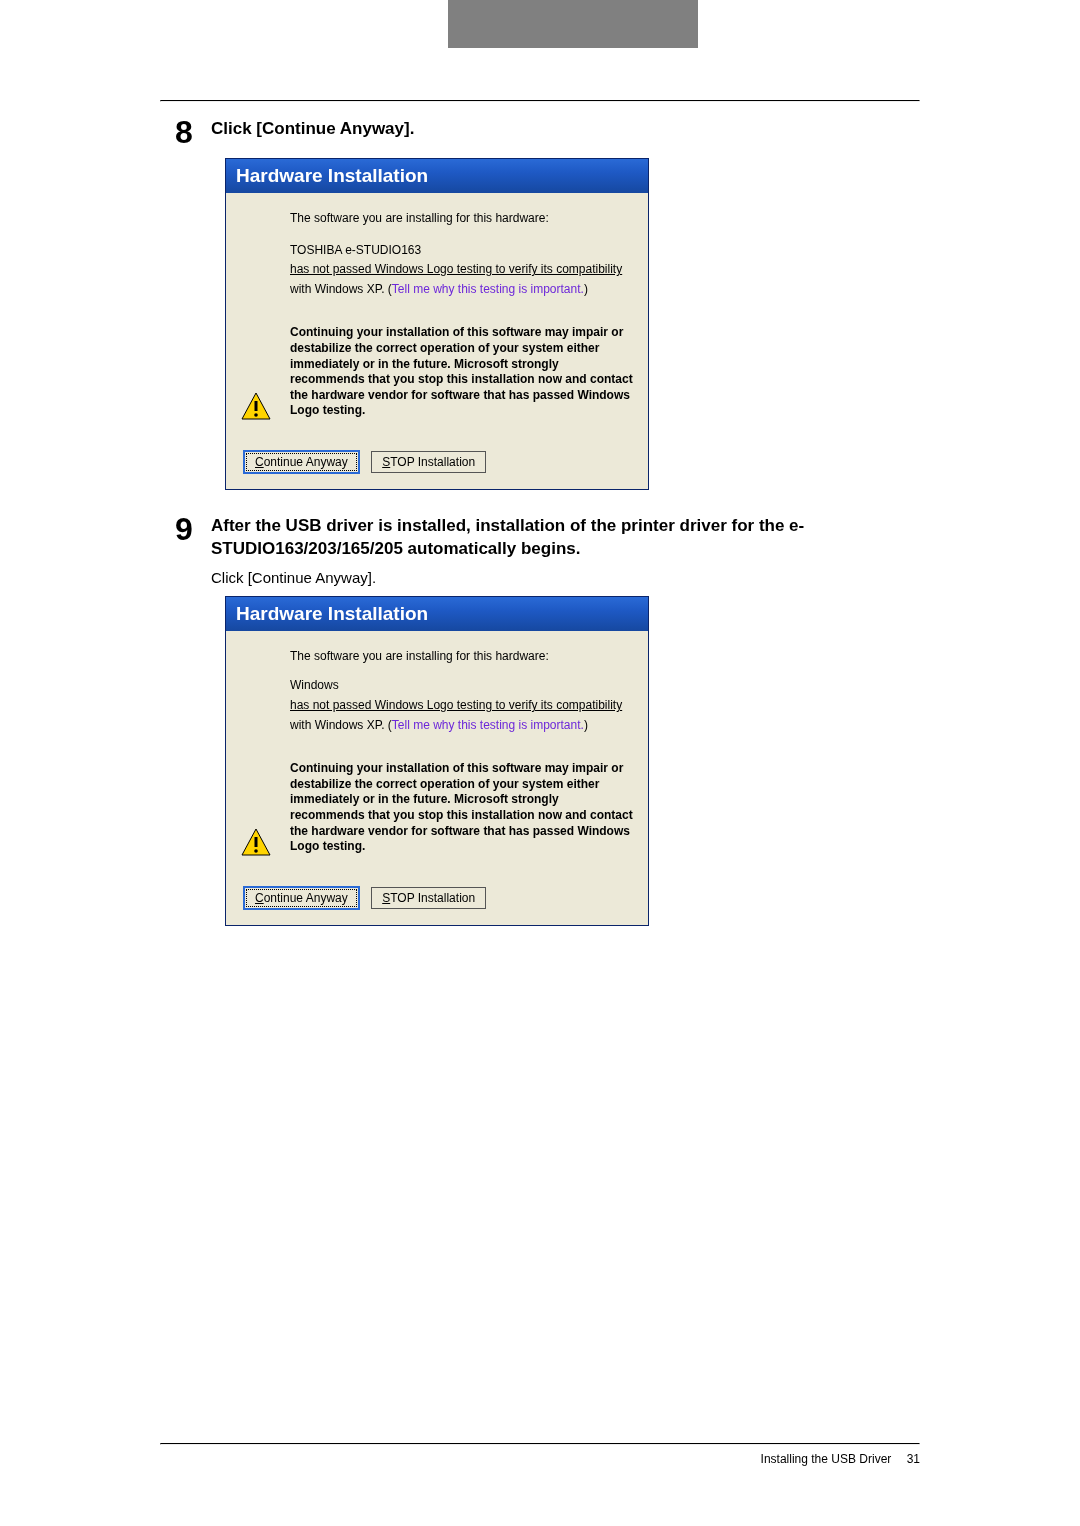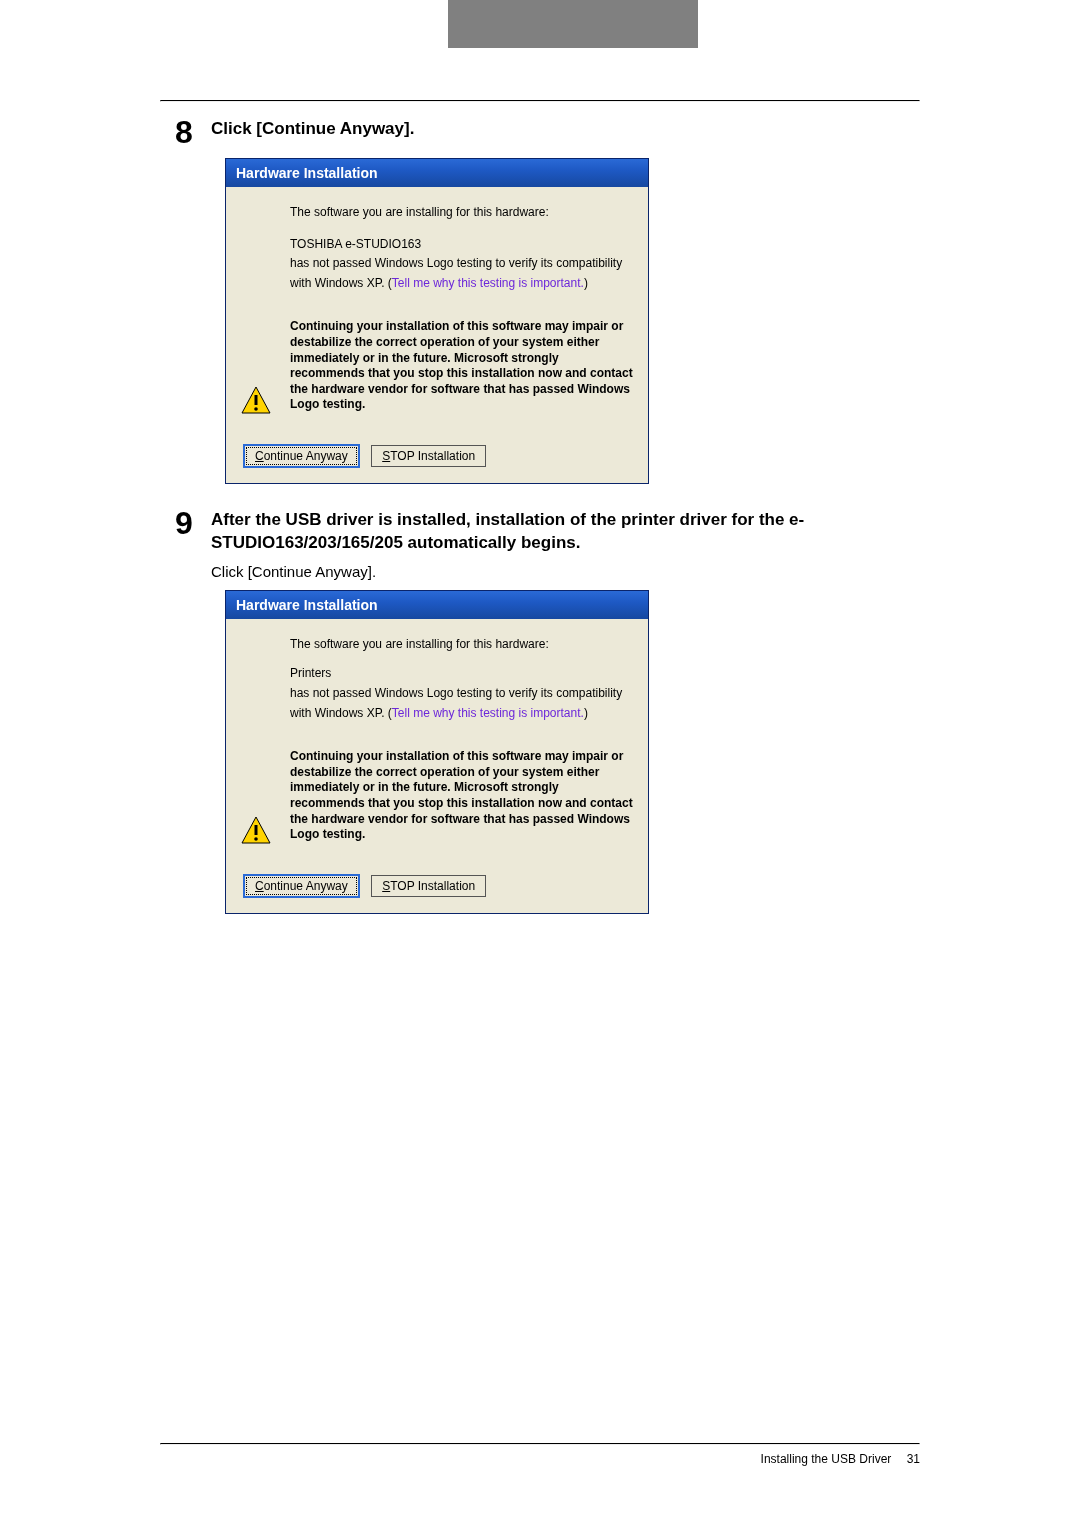--- a/index.html
+++ b/index.html
@@ -64,21 +64,21 @@
       margin-top: 10px;
       width: 424px;
       border: 1px solid #0a246a;
       background: #ece9d8;
       margin-bottom: 25px;
     }
     .dialog-titlebar {
       background: linear-gradient(to bottom, #2a6ad6 0%, #1e59c4 40%, #1648a0 100%);
       color: #fff;
       font-weight: bold;
-      font-size: 14px;
+      font-size: 19px;
       padding: 6px 10px;
       font-family: Tahoma, Arial, sans-serif;
     }
     .dialog-body {
       padding: 18px 14px 10px 14px;
       display: flex;
       align-items: flex-end;
       font-size: 12px;
       font-family: Tahoma, Arial, sans-serif;
       color: #000;
@@ -92,20 +92,21 @@
     }
     .dialog-text {
       flex: 1;
       line-height: 1.3;
     }
     .dialog-text p {
       margin-bottom: 4px;
     }
     .dialog-text .line2 {
       margin-top: 3px;
+      text-decoration: underline;
     }
     .dialog-text .warn-block {
       font-weight: bold;
       margin-top: 28px;
     }
     .dialog-link {
       color: #6d28d9;
       cursor: pointer;
     }
     .dialog-buttons {
@@ -196,21 +197,21 @@
   <div class="dialog">
     <div class="dialog-titlebar">Hardware Installation</div>
     <div class="dialog-body">
       <svg class="warning-icon" viewBox="0 0 32 32">
         <polygon points="16,2 30,28 2,28" fill="#ffd400" stroke="#000" stroke-width="1"></polygon>
         <rect x="14.5" y="10" width="3" height="10" fill="#000"></rect>
         <circle cx="16" cy="24" r="1.8" fill="#000"></circle>
       </svg>
       <div class="dialog-text">
         <p>The software you are installing for this hardware:</p>
-        <p style="margin-top:14px;">Printers</p>
+        <p style="margin-top:14px;">Windows</p>
         <p class="line2">has not passed Windows Logo testing to verify its compatibility</p>
         <p>
           <span>with Windows XP. (</span><span class="dialog-link">Tell me why this testing is important.</span><span>)</span>
         </p>
         <p class="warn-block">Continuing your installation of this software may impair or destabilize the correct operation of your system either immediately or in the future. Microsoft strongly recommends that you stop this installation now and contact the hardware vendor for software that has passed Windows Logo testing.</p>
       </div>
     </div>
     <div class="dialog-buttons">
       <span class="xp-btn focused"><span class="u">C</span><span>ontinue Anyway</span></span>
       <span class="xp-btn"><span class="u">S</span><span>TOP Installation</span></span>

